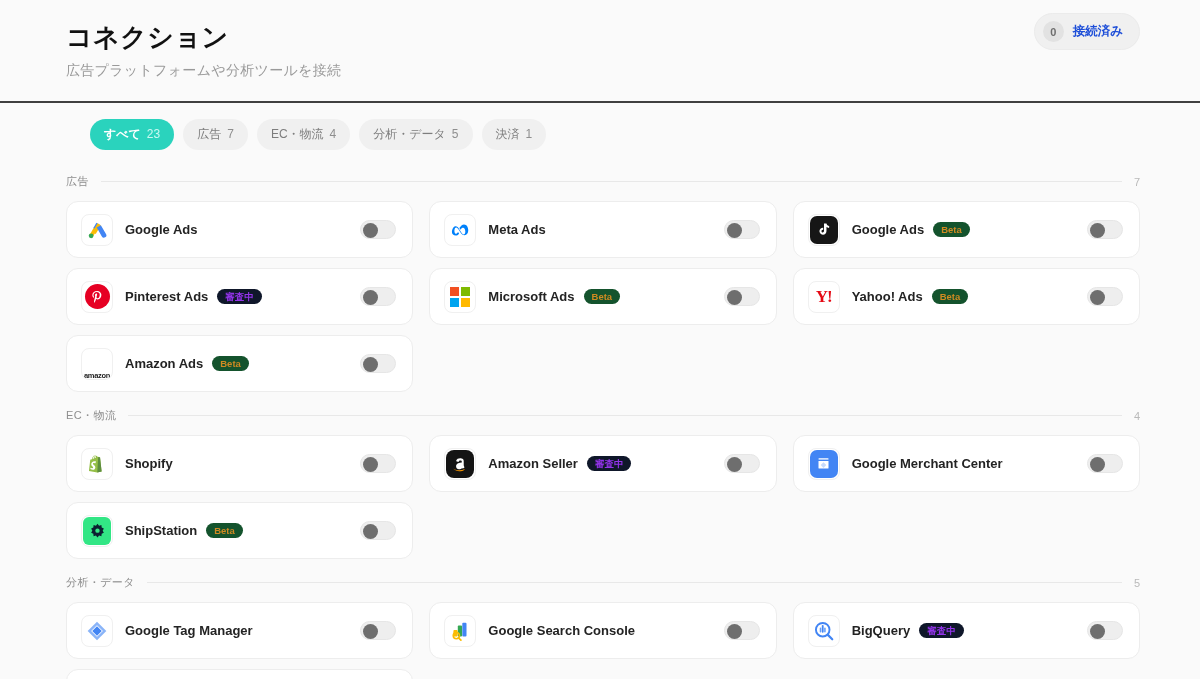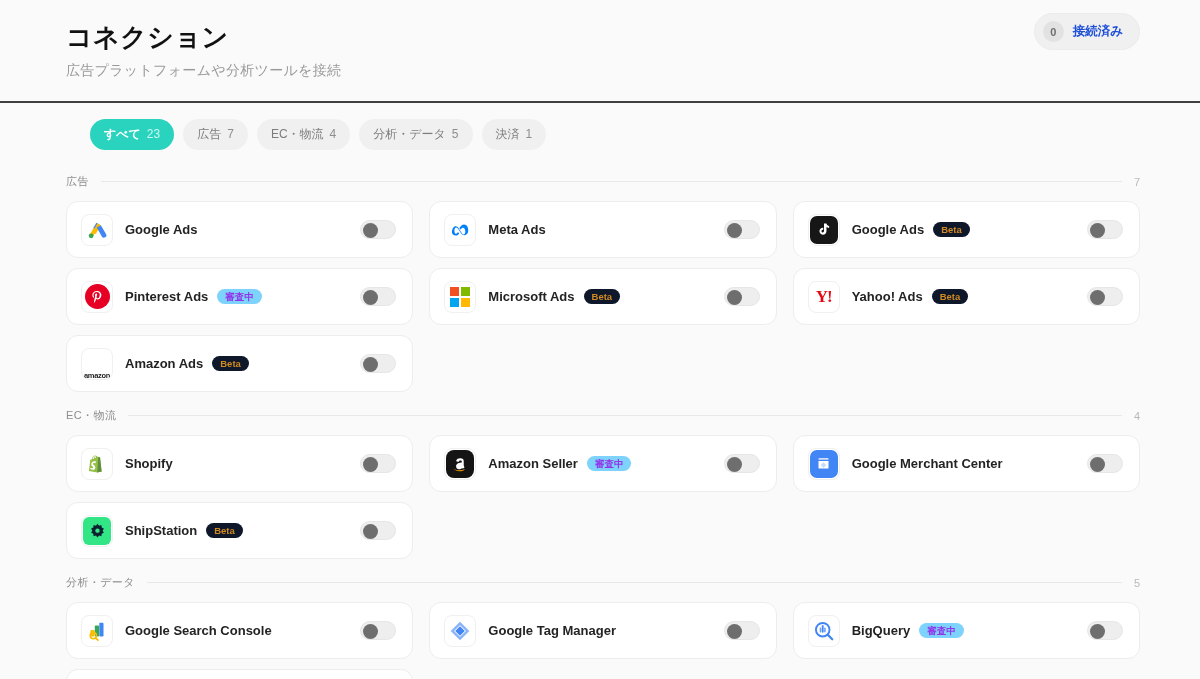--- a/index.html
+++ b/index.html
@@ -120,22 +120,22 @@
   }
   .badge {
     margin-left: 9px;
     font-size: 9.5px;
     font-weight: 700;
     border-radius: 999px;
     padding: 3px 8px;
     white-space: nowrap;
     line-height: 1;
   }
-  .badge.beta { background: #0f172a; color: #d08a22; }
-  .badge.review { background: #7dd3fc; color: #9333ea; }
+  .badge.beta { background: #14532d; color: #d08a22; }
+  .badge.review { background: #0f172a; color: #9333ea; }
 
   .toggle {
     margin-left: auto;
     width: 36px; height: 19px;
     border-radius: 999px;
     background: #eeeeee;
     border: 1px solid #e6e6e6;
     position: relative;
     flex: 0 0 36px;
     cursor: pointer;
@@ -377,48 +377,48 @@
     <div class="section">
       <div class="section-head">
         <span class="section-title">分析・データ</span>
         <span class="section-rule"></span>
         <span class="section-count">5</span>
       </div>
       <div class="grid">
         <div class="card">
           <span class="logo">
             <svg class="mark" viewBox="0 0 24 24" aria-hidden="true">
+        <path d="M12 1.8 22.2 12 12 22.2 1.8 12z" fill="#8AB4F8"></path>
+        <path d="M12 5.6 18.4 12 12 18.4 5.6 12z" fill="#fff"></path>
+        <path d="M12 6.8 17.2 12 12 17.2 6.8 12z" fill="#4285F4"></path>
+      </svg>
+          </span>
+          <span class="card-name">Google Tag Manager</span>
+          <span class="toggle">
+            <span class="knob"></span>
+          </span>
+        </div>
+        <div class="card">
+          <span class="logo">
+            <svg class="mark" viewBox="0 0 24 24" aria-hidden="true">
         <rect x="14.5" y="3" width="4.6" height="15" rx="1" fill="#4285F4"></rect>
         <rect x="9.6" y="6" width="4.6" height="12" rx="1" fill="#34A853"></rect>
         <rect x="4.8" y="11" width="4.6" height="7" rx="1" fill="#FBBC04"></rect>
         <circle cx="8" cy="17" r="3.4" fill="none" stroke="#FBBC04" stroke-width="1.7"></circle>
         <path d="M10.4 19.4 13 22" stroke="#FBBC04" stroke-width="1.9" stroke-linecap="round"></path>
       </svg>
           </span>
           <span class="card-name">Google Search Console</span>
           <span class="toggle">
             <span class="knob"></span>
           </span>
         </div>
         <div class="card">
           <span class="logo">
             <svg class="mark" viewBox="0 0 24 24" aria-hidden="true">
-        <path d="M12 1.8 22.2 12 12 22.2 1.8 12z" fill="#8AB4F8"></path>
-        <path d="M12 5.6 18.4 12 12 18.4 5.6 12z" fill="#fff"></path>
-        <path d="M12 6.8 17.2 12 12 17.2 6.8 12z" fill="#4285F4"></path>
-      </svg>
-          </span>
-          <span class="card-name">Google Tag Manager</span>
-          <span class="toggle">
-            <span class="knob"></span>
-          </span>
-        </div>
-        <div class="card">
-          <span class="logo">
-            <svg class="mark" viewBox="0 0 24 24" aria-hidden="true">
         <circle cx="10.6" cy="10.6" r="7.4" fill="none" stroke="#4285F4" stroke-width="2.1"></circle>
         <path d="M10.6 6.4v6.4" stroke="#4285F4" stroke-width="2" stroke-linecap="round"></path>
         <path d="M8.2 9v3.8M13 9v3.8" stroke="#669DF6" stroke-width="1.7" stroke-linecap="round"></path>
         <path d="M16.2 16.2 21 21" stroke="#4285F4" stroke-width="2.4" stroke-linecap="round"></path>
       </svg>
           </span>
           <span class="card-name">BigQuery</span>
           <span class="badge review">審査中</span>
           <span class="toggle">
             <span class="knob"></span>

